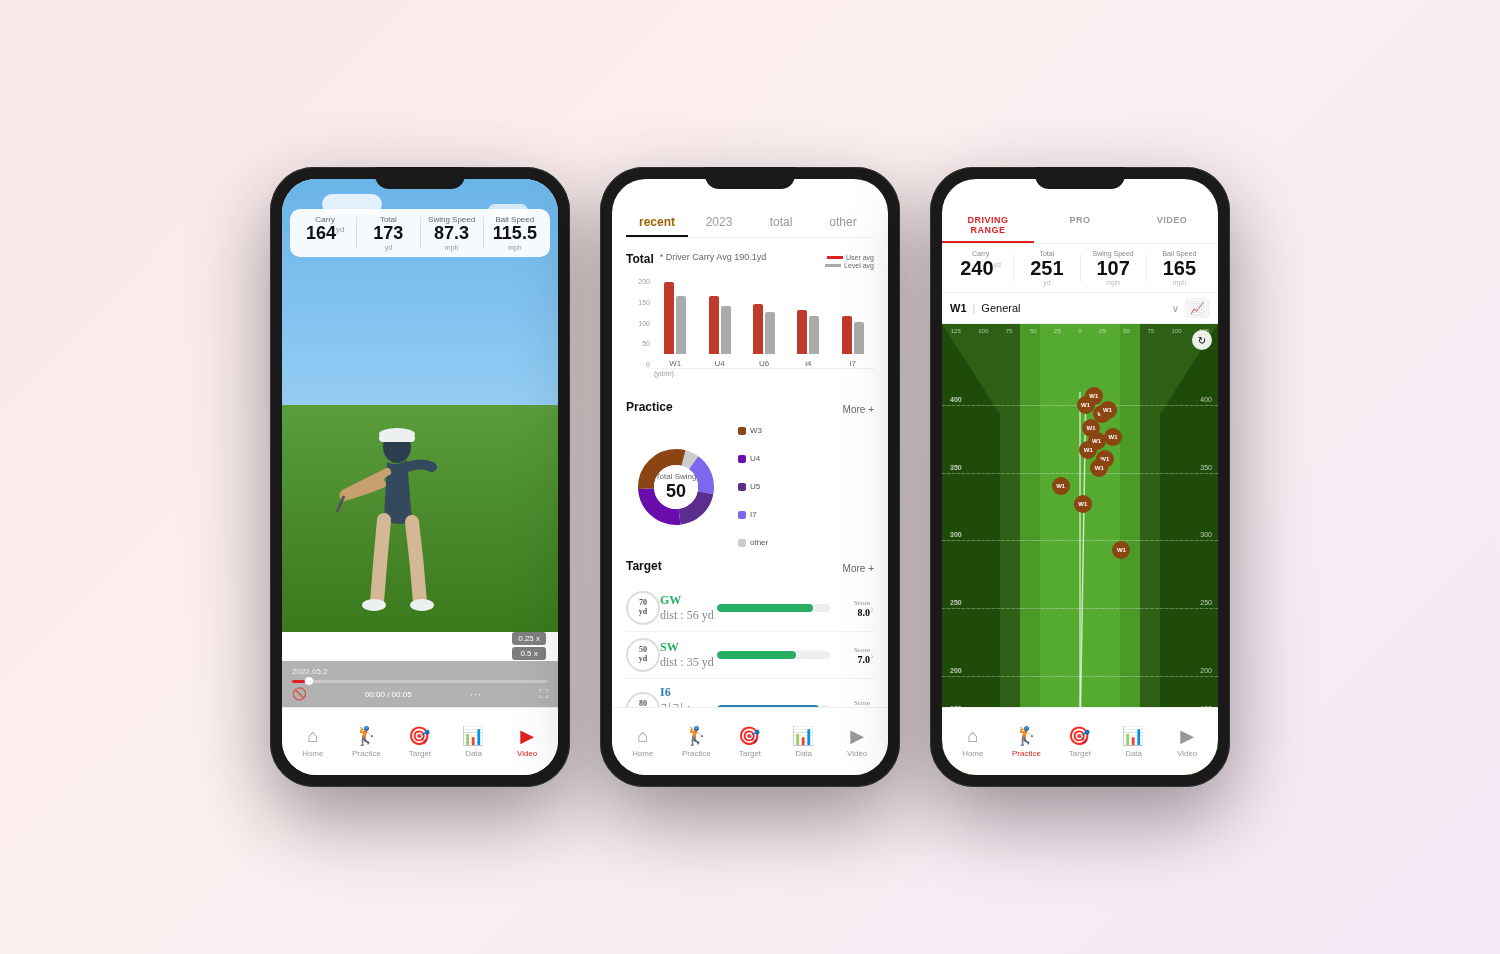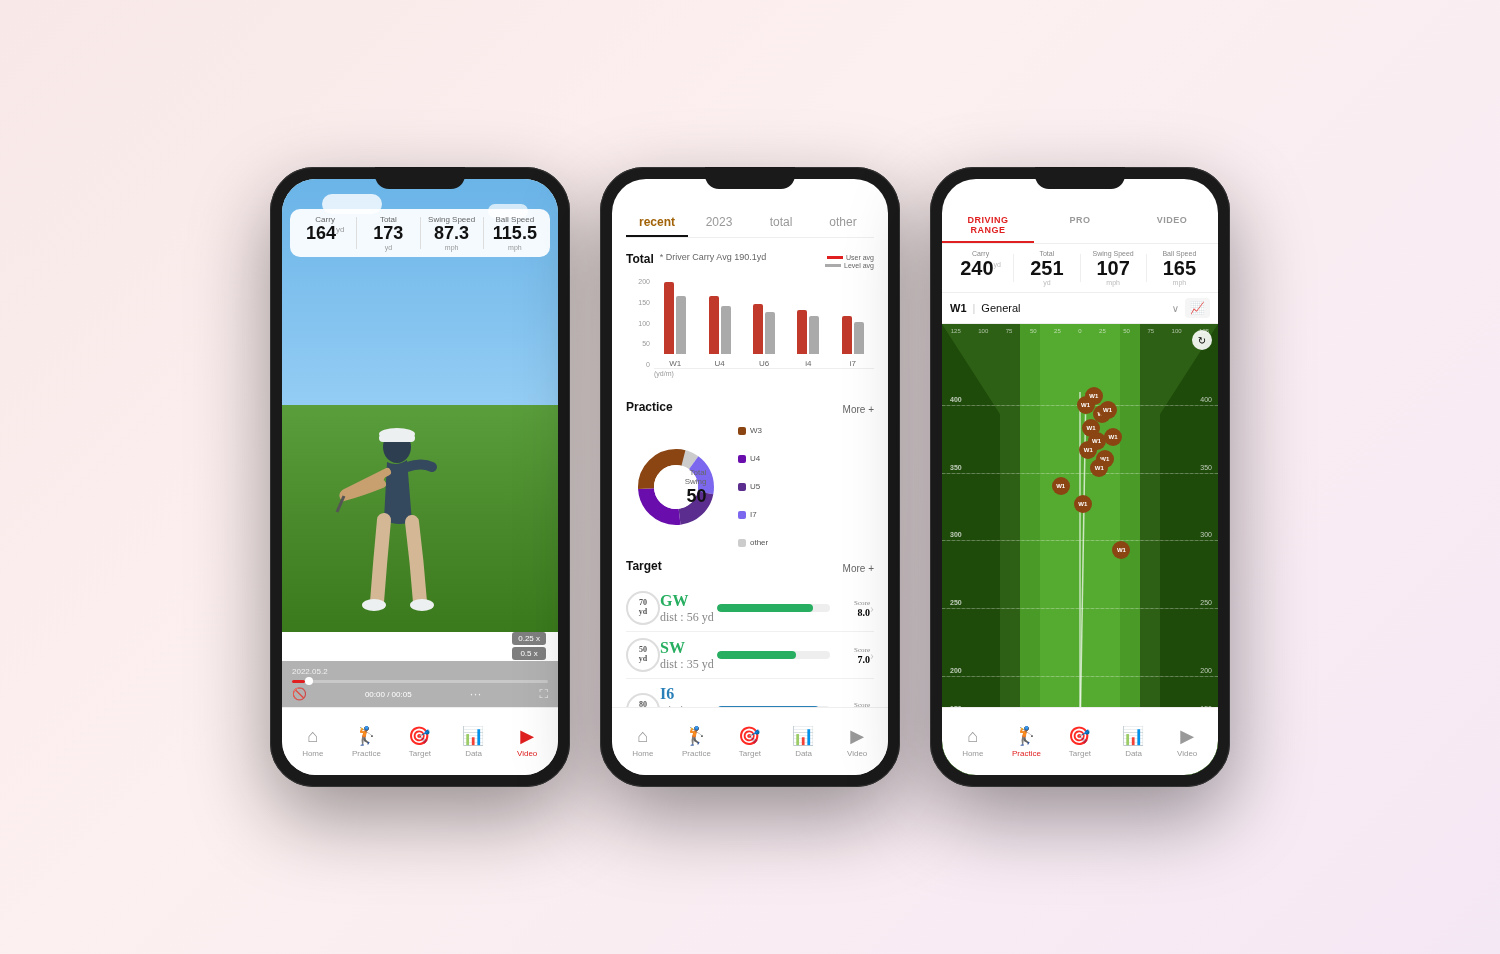--- a/index.html
+++ b/index.html
@@ -318,22 +318,21 @@
       height: 100px;
     }
     .donut-svg {
       width: 100px;
       height: 100px;
     }
     .donut-center {
       position: absolute;
       top: 50%; left: 50%;
       transform: translate(-50%, -50%);
-      text-align: right;
-      margin-left: 11px;
+      text-align: center;
     }
     .donut-center-title {
       font-size: 8px;
       color: #666;
     }
     .donut-center-value {
       font-size: 18px;
       font-weight: 700;
       color: #111;
     }
@@ -372,21 +371,21 @@
       justify-content: center;
       font-size: 8px;
       color: #555;
       text-align: center;
       line-height: 1.1;
       font-weight: 600;
       flex-shrink: 0;
     }
     .target-info { flex: 1; }
     .target-club {
-      font-size: 16px;
+      font-size: 12px;
       font-weight: 700;
     }
     .target-club.green { color: #27ae60; }
     .target-club.blue { color: #2980b9; }
     .target-dist {
       font-size: 12px;
       color: #888;
     }
     .target-bar-container {
       flex: 2;

